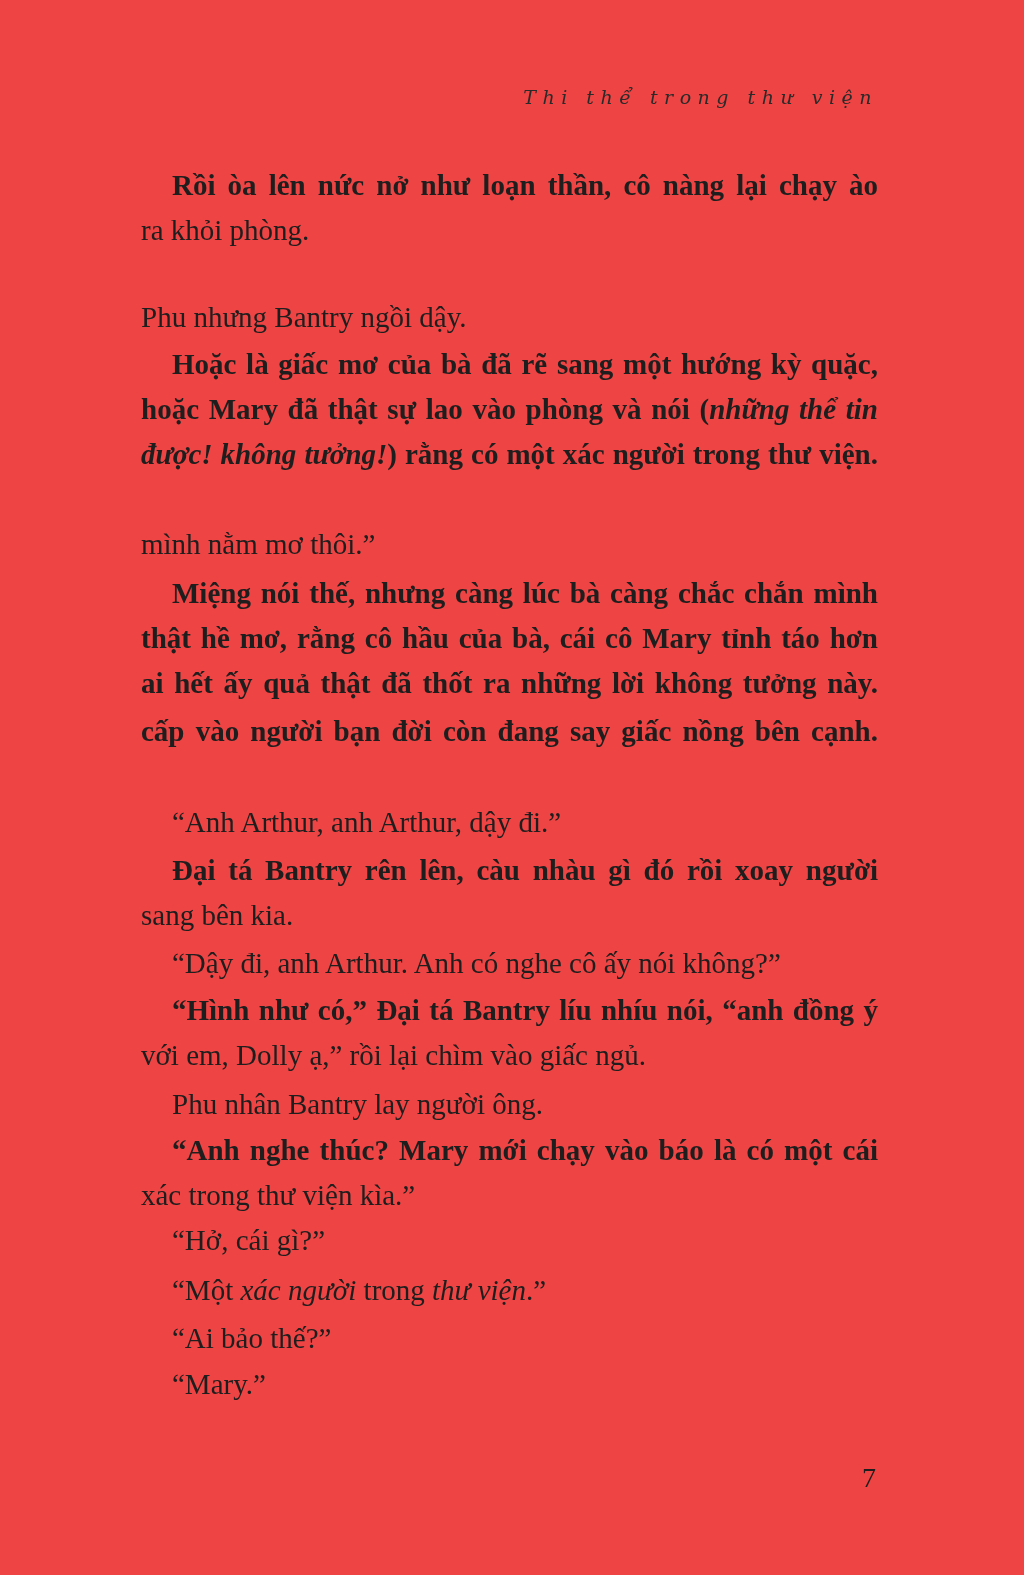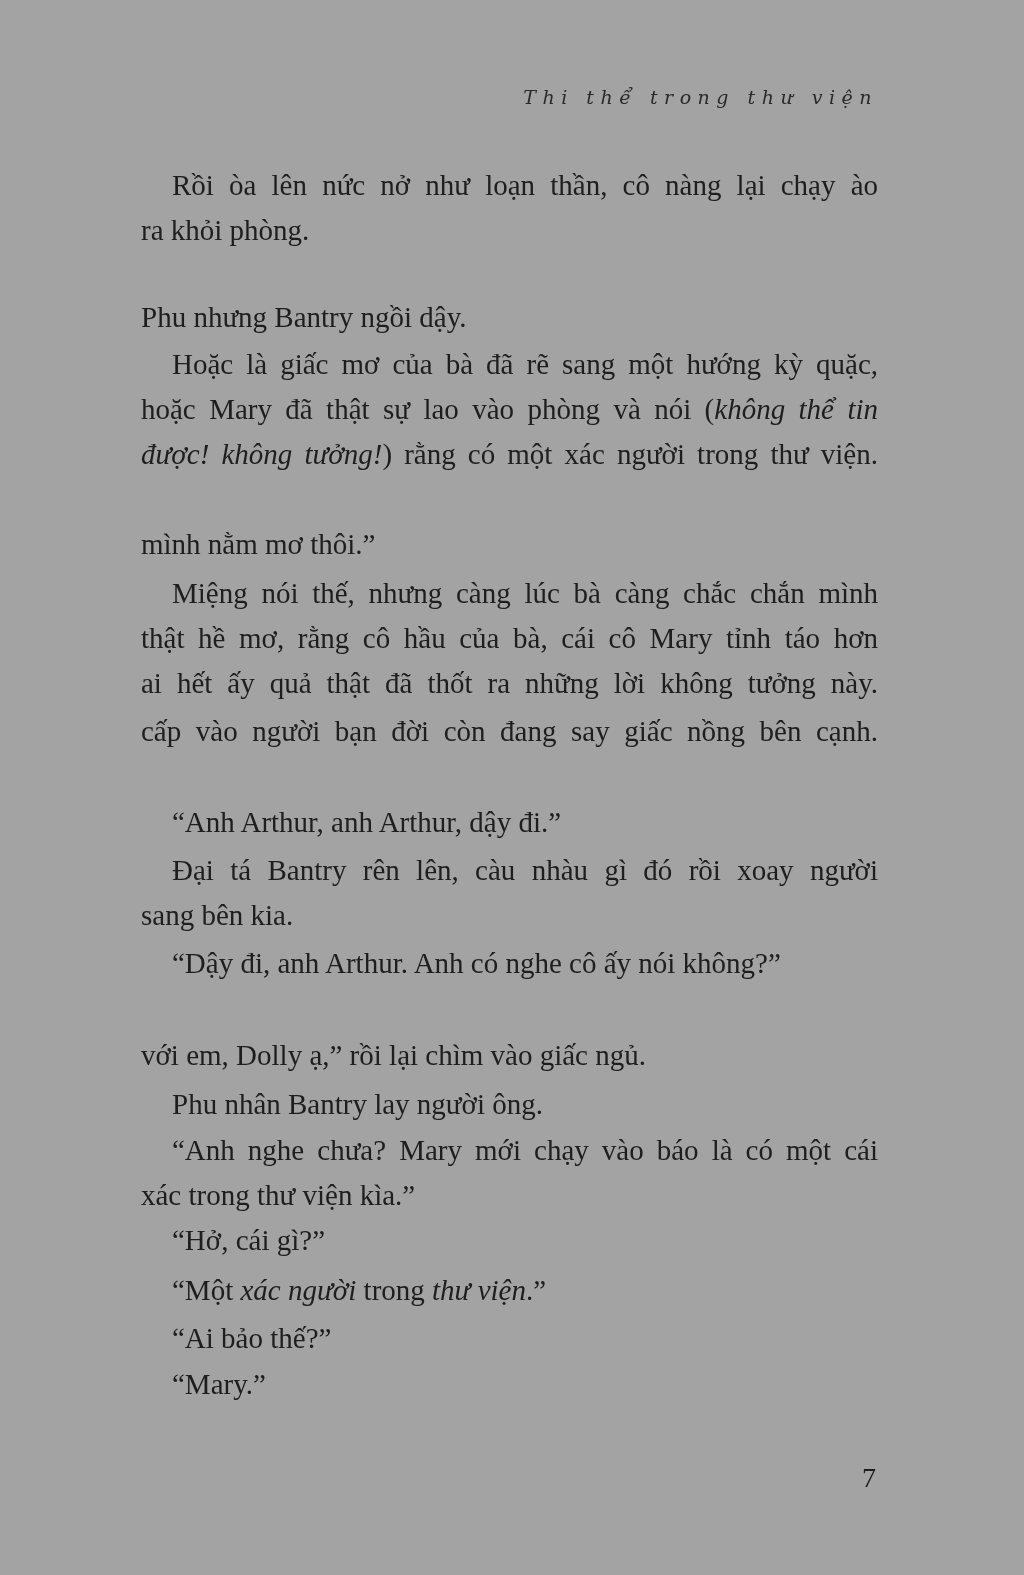--- a/index.html
+++ b/index.html
@@ -1,72 +1,73 @@
 <!DOCTYPE html>
 <html><head>
   <meta charset="utf-8">
   <style>
     html, body { margin: 0; padding: 0; background: #ffffff; }
     body { width: 1024px; height: 1575px; position: relative; overflow: hidden; }
-    .page { position: absolute; left: 0; top: 0; width: 1024px; height: 1575px; background: #a3a3a3; }
+    .page { position: absolute; left: 0; top: 0; width: 1024px; height: 1575px; background: #ef4444; }
     .running-head {
       position: absolute; right: 146px; top: 86px;
       font-family: "DejaVu Serif", serif; font-style: italic;
       font-size: 19px; letter-spacing: 6.5px; color: #2a2a2a;
       white-space: nowrap;
     }
     .line {
       position: absolute; left: 141px; width: 737px;
       font-family: "Liberation Serif", serif; font-size: 29px;
       color: #1e1e1e; white-space: nowrap; line-height: 34px;
     }
-    .line.justify { text-align: justify; text-align-last: justify; }
+    .line.justify { text-align: justify; text-align-last: justify; font-weight: bold; }
     .line.indent { left: 172px; width: 706px; }
     .line i { font-style: italic; }
     .page-number {
       position: absolute; right: 148px; top: 1462px;
       font-family: "Liberation Serif", serif; font-size: 28px; color: #1e1e1e;
     }
   </style>
 </head>
 <body>
 
 <div class="page">
 
   <div class="running-head">Thi thể trong thư viện</div>
 
   <div class="line indent justify" style="top:168px">Rồi òa lên nức nở như loạn thần, cô nàng lại chạy ào</div>
   <div class="line" style="top:213px">ra khỏi phòng.</div>
 
   <div class="line" style="top:300px">Phu nhưng Bantry ngồi dậy.</div>
 
   <div class="line indent justify" style="top:347px">Hoặc là giấc mơ của bà đã rẽ sang một hướng kỳ quặc,</div>
-  <div class="line justify" style="top:392px"><span>hoặc Mary đã thật sự lao vào phòng và nói (</span><i>không thể tin</i></div>
+  <div class="line justify" style="top:392px"><span>hoặc Mary đã thật sự lao vào phòng và nói (</span><i>những thể tin</i></div>
   <div class="line justify" style="top:437px"><i>được! không tưởng!</i><span>) rằng có một xác người trong thư viện.</span></div>
 
   <div class="line" style="top:527px">mình nằm mơ thôi.”</div>
 
   <div class="line indent justify" style="top:576px">Miệng nói thế, nhưng càng lúc bà càng chắc chắn mình</div>
   <div class="line justify" style="top:621px">thật hề mơ, rằng cô hầu của bà, cái cô Mary tỉnh táo hơn</div>
   <div class="line justify" style="top:666px">ai hết ấy quả thật đã thốt ra những lời không tưởng này.</div>
 
   <div class="line justify" style="top:714px">cấp vào người bạn đời còn đang say giấc nồng bên cạnh.</div>
 
   <div class="line indent" style="top:805px">“Anh Arthur, anh Arthur, dậy đi.”</div>
 
   <div class="line indent justify" style="top:853px">Đại tá Bantry rên lên, càu nhàu gì đó rồi xoay người</div>
   <div class="line" style="top:898px">sang bên kia.</div>
 
   <div class="line indent" style="top:946px">“Dậy đi, anh Arthur. Anh có nghe cô ấy nói không?”</div>
 
+  <div class="line indent justify" style="top:993px">“Hình như có,” Đại tá Bantry líu nhíu nói, “anh đồng ý</div>
   <div class="line" style="top:1038px">với em, Dolly ạ,” rồi lại chìm vào giấc ngủ.</div>
 
   <div class="line indent" style="top:1087px">Phu nhân Bantry lay người ông.</div>
 
-  <div class="line indent justify" style="top:1133px">“Anh nghe chưa? Mary mới chạy vào báo là có một cái</div>
+  <div class="line indent justify" style="top:1133px">“Anh nghe thúc? Mary mới chạy vào báo là có một cái</div>
   <div class="line" style="top:1178px">xác trong thư viện kìa.”</div>
 
   <div class="line indent" style="top:1223px">“Hở, cái gì?”</div>
 
   <div class="line indent" style="top:1273px"><span>“Một </span><i>xác người</i><span> trong </span><i>thư viện</i><span>.”</span></div>
 
   <div class="line indent" style="top:1321px">“Ai bảo thế?”</div>
 
   <div class="line indent" style="top:1367px">“Mary.”</div>
 

